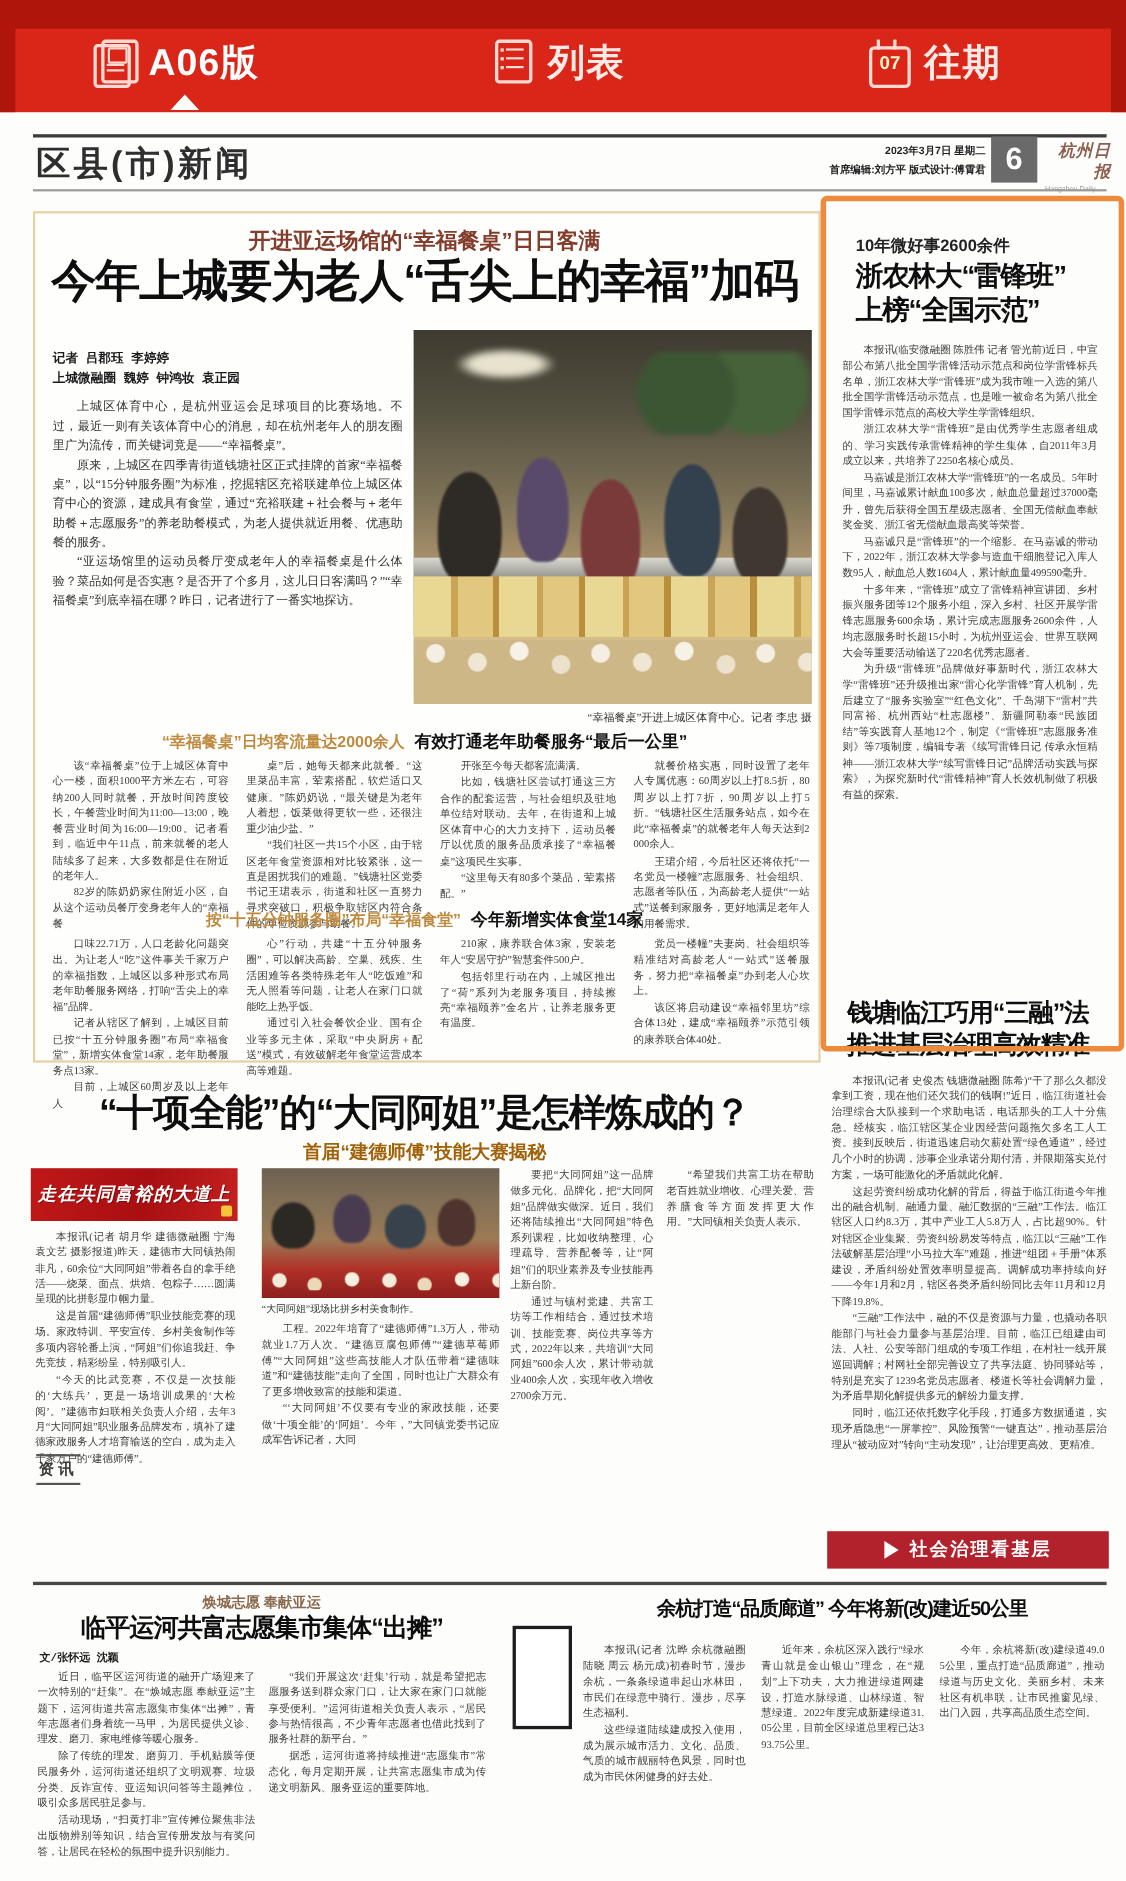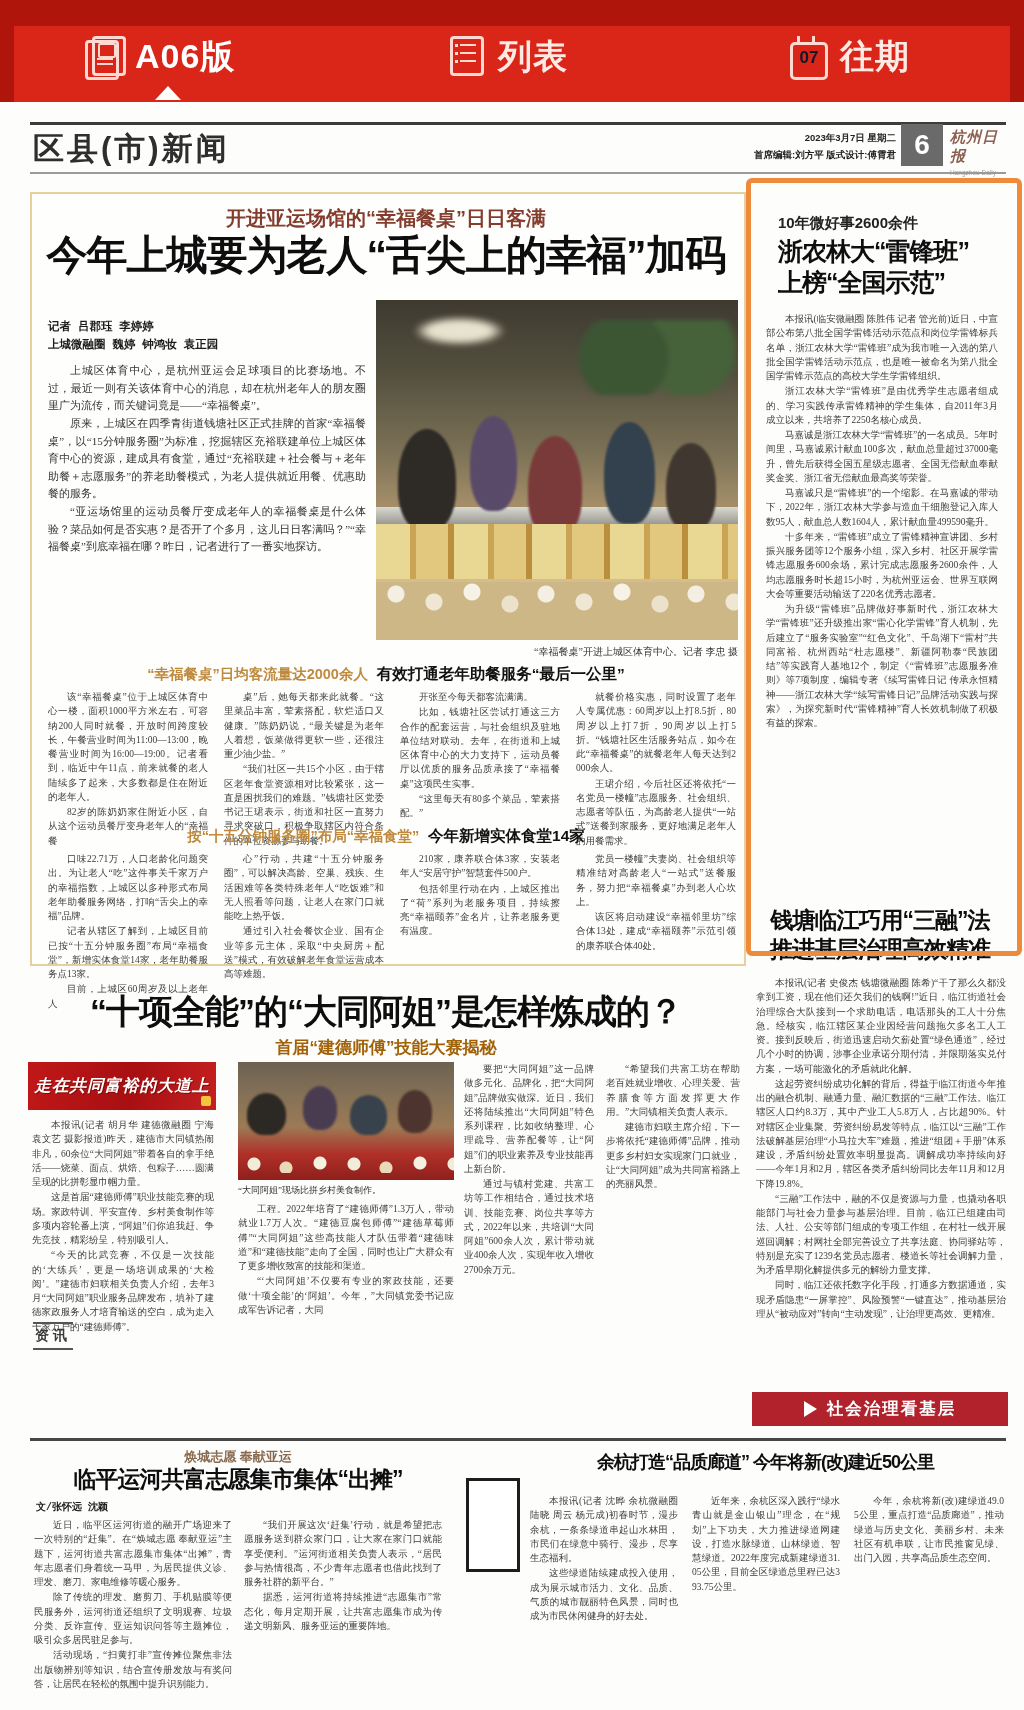--- a/index.html
+++ b/index.html
@@ -17,29 +17,29 @@
   
   .ic{position:relative;width:38px;height:42px;}
   .ic .sheet{position:absolute;left:0;top:4px;width:28px;height:34px;border:3px solid #ffd9d2;border-radius:4px;background:transparent;}
   .ic .sheet2{position:absolute;left:7px;top:0;width:28px;height:34px;border:3px solid #ffd9d2;border-radius:4px;}
   .ic .pic{position:absolute;left:13px;top:7px;width:14px;height:11px;border:2px solid #ffd9d2;border-radius:2px;}
   .ic .ln{position:absolute;left:12px;width:16px;height:2px;background:#ffd9d2;}
   .ic .dot{position:absolute;left:7px;width:3px;height:3px;background:#ffd9d2;}
   .cal{position:relative;width:40px;height:42px;}
   .cal .bd{position:absolute;left:2px;top:6px;width:32px;height:32px;border:3px solid #ffd9d2;border-radius:5px;}
   .cal .pin{position:absolute;top:0;width:3px;height:9px;background:#ffd9d2;}
-  .cal .num{position:absolute;left:2px;top:12px;width:38px;text-align:center;font-size:17px;font-weight:700;color:#0f172a;}
+  .cal .num{position:absolute;left:2px;top:12px;width:38px;text-align:center;font-size:17px;font-weight:700;color:#fef9c3;}
   
   .rule{position:absolute;background:#3c3c3c;}
   .mast-title{position:absolute;left:33px;top:128px;font-size:31px;letter-spacing:3px;color:#2e2e2e;font-weight:600;}
   .mast-right{position:absolute;top:129px;right:128px;width:260px;text-align:right;font-size:9.5px;font-weight:700;color:#222;line-height:1.8;}
   .pagebox{position:absolute;left:901px;top:124px;width:42px;height:42px;background:#6a6a6a;color:#fff;
            font-size:28px;font-weight:700;display:flex;align-items:center;justify-content:center;}
   .paperlogo{position:absolute;left:950px;top:128px;width:60px;}
-  .paperlogo .cn{font-family:"Liberation Serif",serif;font-size:15px;font-weight:700;color:#8d5f50;font-style:italic;letter-spacing:1px;}
+  .paperlogo .cn{font-family:"Liberation Serif",serif;font-size:15px;font-weight:700;color:#8d5f50;font-style:italic;letter-spacing:1px;text-align:right;}
   .paperlogo .en{font-size:6.5px;color:#9a9a9a;margin-top:3px;}
   
   .kick{position:absolute;font-weight:700;text-align:center;}
   .hl{position:absolute;font-weight:900;color:#0e0e0e;text-align:center;letter-spacing:-1px;font-family:"Liberation Sans",sans-serif;}
   .col{position:absolute;font-family:"Liberation Serif",serif;font-size:9.5px;line-height:1.5;color:#3b3b3b;
        text-align:justify;word-break:break-all;}
   .col p{margin:0 0 1px 0;text-indent:2em;font-family:Liberation Serif, serif;}
   .bigcol{font-size:11px;line-height:1.58;color:#333;}
   .byline{font-family:Liberation Mono, monospace;font-weight:700;color:#1c1c1c;}
   .caption{position:absolute;font-family:"Liberation Serif",serif;font-size:10px;color:#333;}
@@ -280,21 +280,20 @@
     <div class="col" style="left:238px;top:1202px;width:216px;height:228px">
         <p>工程。2022年培育了“建德师傅”1.3万人，带动就业1.7万人次。“建德豆腐包师傅”“建德草莓师傅”“大同阿姐”这些高技能人才队伍带着“建德味道”和“建德技能”走向了全国，同时也让广大群众有了更多增收致富的技能和渠道。</p>
         <p>“‘大同阿姐’不仅要有专业的家政技能，还要做‘十项全能’的‘阿姐’。今年，”大同镇党委书记应成军告诉记者，大同</p>
       </div>
     <div class="col" style="left:464px;top:1062px;width:130px;height:368px">
         <p>要把“大同阿姐”这一品牌做多元化、品牌化，把“大同阿姐”品牌做实做深。近日，我们还将陆续推出“大同阿姐”特色系列课程，比如收纳整理、心理疏导、营养配餐等，让“阿姐”们的职业素养及专业技能再上新台阶。</p>
         <p>通过与镇村党建、共富工坊等工作相结合，通过技术培训、技能竞赛、岗位共享等方式，2022年以来，共培训“大同阿姐”600余人次，累计带动就业400余人次，实现年收入增收2700余万元。</p>
       </div>
     <div class="col" style="left:606px;top:1062px;width:134px;height:368px">
         <p>“希望我们共富工坊在帮助老百姓就业增收、心理关爱、营养膳食等方面发挥更大作用。”大同镇相关负责人表示。</p>
-        <p>建德市妇联主席介绍，下一步将依托“建德师傅”品牌，推动更多乡村妇女实现家门口就业，让“大同阿姐”成为共同富裕路上的亮丽风景。</p>
       </div>
 
     <div class="rule" style="left:30px;top:1438px;width:976px;height:3px;background:#474747"></div>
 
     <div class="kick" style="left:30px;top:1448px;width:416px;font-size:13px;color:#8a6a4f">焕城志愿 奉献亚运</div>
     <div class="hl" style="left:30px;top:1464px;width:416px;font-size:23px">临平运河共富志愿集市集体“出摊”</div>
     <div class="byline" style="position:absolute;left:36px;top:1500px;font-size:10px">文/张怀远 沈颖</div>
     <div class="col" style="left:34px;top:1518px;width:198px;height:190px">
         <p>近日，临平区运河街道的融开广场迎来了一次特别的“赶集”。在“焕城志愿 奉献亚运”主题下，运河街道共富志愿集市集体“出摊”，青年志愿者们身着统一马甲，为居民提供义诊、理发、磨刀、家电维修等暖心服务。</p>
         <p>除了传统的理发、磨剪刀、手机贴膜等便民服务外，运河街道还组织了文明观赛、垃圾分类、反诈宣传、亚运知识问答等主题摊位，吸引众多居民驻足参与。</p>

